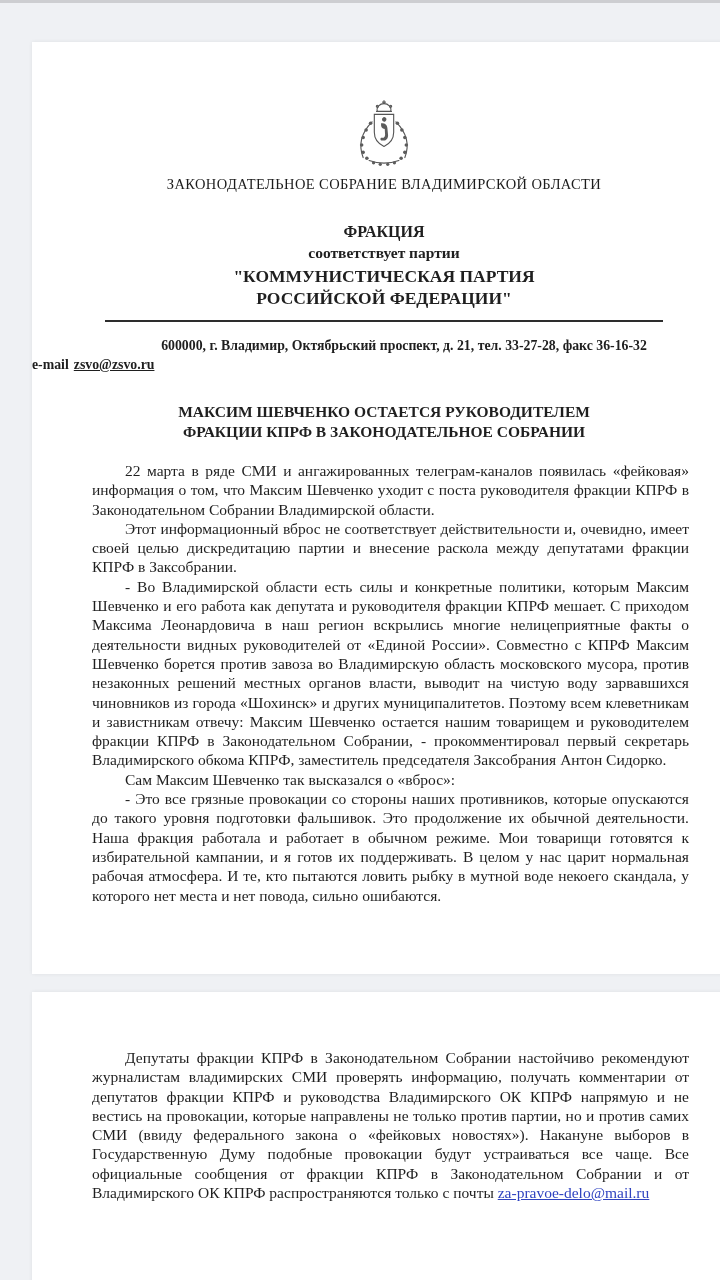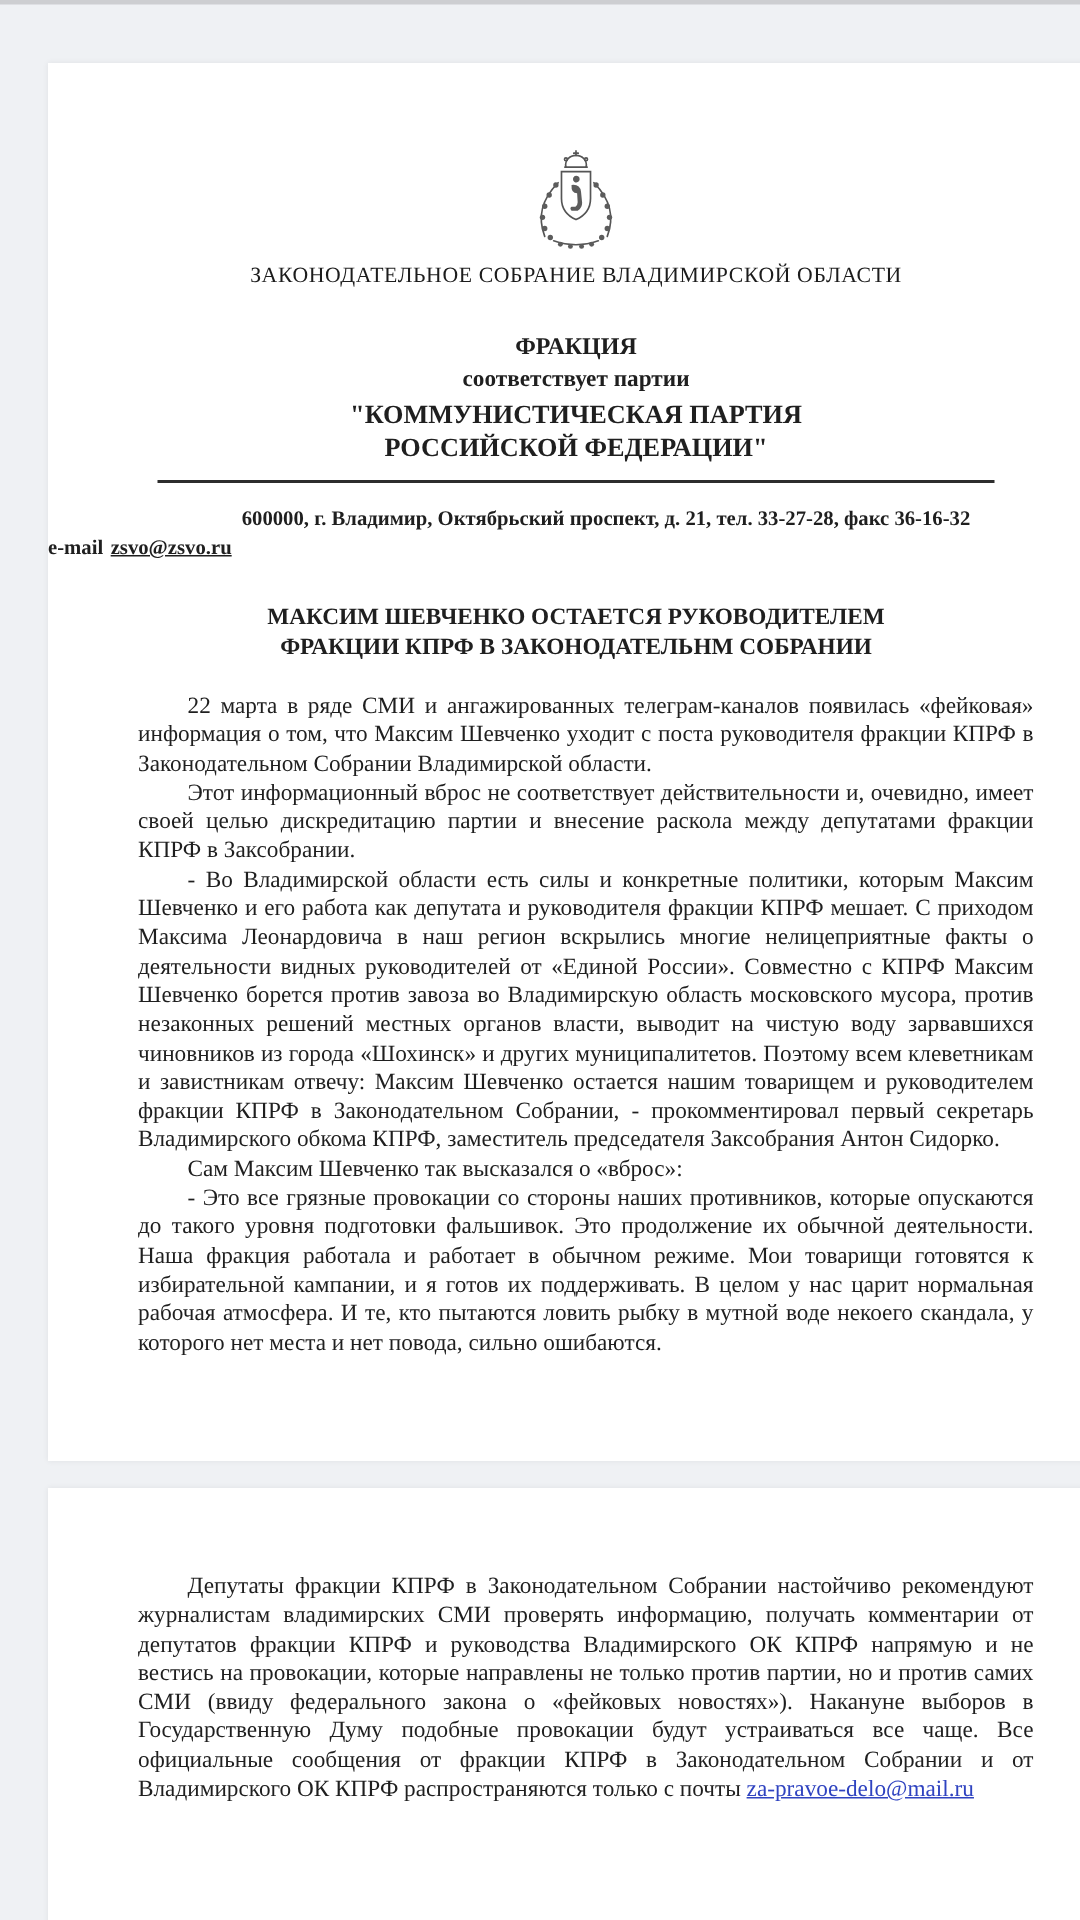--- a/index.html
+++ b/index.html
@@ -163,21 +163,21 @@
 
   <hr class="header-rule">
 
   <div class="address-line">600000, г. Владимир, Октябрьский проспект, д. 21, тел. 33-27-28, факс 36-16-32</div>
   <div class="email-line">
     <span class="email-label">e-mail</span><a class="email-value">zsvo@zsvo.ru</a>
   </div>
 
   <div class="doc-title">
     <div>МАКСИМ ШЕВЧЕНКО ОСТАЕТСЯ РУКОВОДИТЕЛЕМ</div>
-    <div>ФРАКЦИИ КПРФ В ЗАКОНОДАТЕЛЬНМ СОБРАНИИ</div>
+    <div>ФРАКЦИИ КПРФ В ЗАКОНОДАТЕЛЬНОЕ СОБРАНИИ</div>
   </div>
 
   <div class="body-text">
     <p>22 марта в ряде СМИ и ангажированных телеграм-каналов появилась «фейковая» информация о том, что Максим Шевченко уходит с поста руководителя фракции КПРФ в Законодательном Собрании Владимирской области.</p>
     <p>Этот информационный вброс не соответствует действительности и, очевидно, имеет своей целью дискредитацию партии и внесение раскола между депутатами фракции КПРФ в Заксобрании.</p>
     <p>- Во Владимирской области есть силы и конкретные политики, которым Максим Шевченко и его работа как депутата и руководителя фракции КПРФ мешает. С приходом Максима Леонардовича в наш регион вскрылись многие нелицеприятные факты о деятельности видных руководителей от «Единой России». Совместно с КПРФ Максим Шевченко борется против завоза во Владимирскую область московского мусора, против незаконных решений местных органов власти, выводит на чистую воду зарвавшихся чиновников из города «Шохинск» и других муниципалитетов. Поэтому всем клеветникам и завистникам отвечу: Максим Шевченко остается нашим товарищем и руководителем фракции КПРФ в Законодательном Собрании, - прокомментировал первый секретарь Владимирского обкома КПРФ, заместитель председателя Заксобрания Антон Сидорко.</p>
     <p>Сам Максим Шевченко так высказался о «вброс»:</p>
     <p>- Это все грязные провокации со стороны наших противников, которые опускаются до такого уровня подготовки фальшивок. Это продолжение их обычной деятельности. Наша фракция работала и работает в обычном режиме. Мои товарищи готовятся к избирательной кампании, и я готов их поддерживать. В целом у нас царит нормальная рабочая атмосфера. И те, кто пытаются ловить рыбку в мутной воде некоего скандала, у которого нет места и нет повода, сильно ошибаются.</p>
   </div>
 </div>

